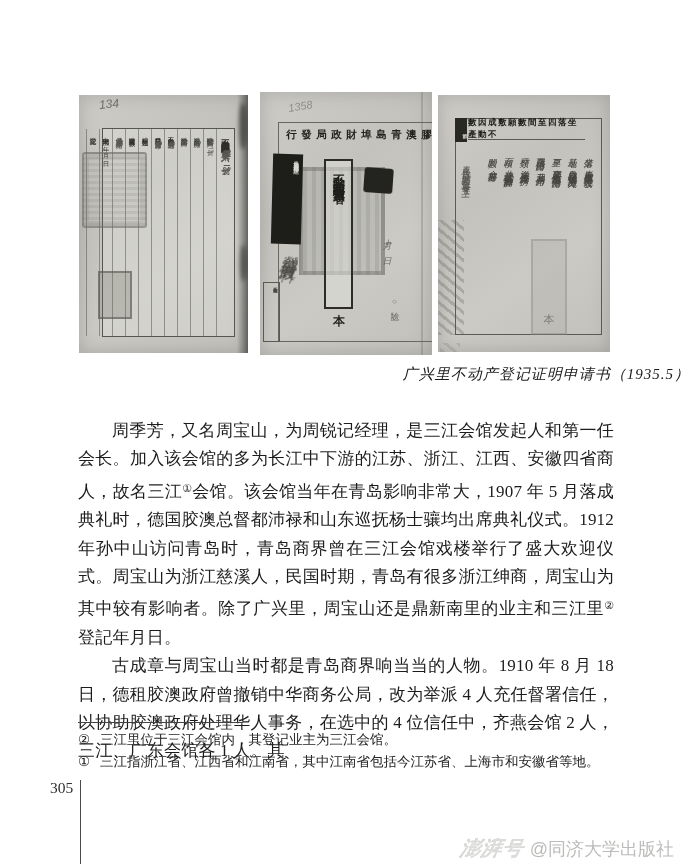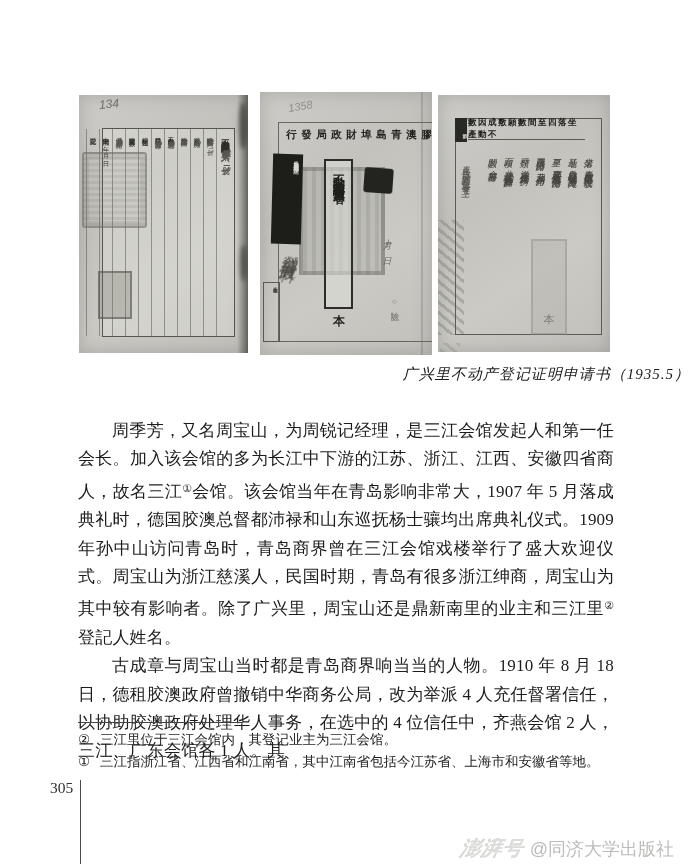--- a/index.html
+++ b/index.html
@@ -177,21 +177,21 @@
       <div class="p3-leftcol">青島市日據間勘告島卷年五上</div>
       <div class="p3-stamp">
         <span>本</span>
       </div>
     </div>
   </div>
 
   <div class="abs caption">广兴里不动产登记证明申请书（1935.5）</div>
 
   <div class="abs body-text">
-    <p><span>周季芳，又名周宝山，为周锐记经理，是三江会馆发起人和第一任会长。加入该会馆的多为长江中下游的江苏、浙江、江西、安徽四省商人，故名三江</span><span class="sup">①</span><span>会馆。该会馆当年在青岛影响非常大，1907 年 5 月落成典礼时，德国胶澳总督都沛禄和山东巡抚杨士骧均出席典礼仪式。1909 年孙中山访问青岛时，青岛商界曾在三江会馆戏楼举行了盛大欢迎仪式。周宝山为浙江慈溪人，民国时期，青岛有很多浙江绅商，周宝山为其中较有影响者。除了广兴里，周宝山还是鼎新南里的业主和三江里</span><span class="sup">②</span><span>登記人姓名。</span></p>
+    <p><span>周季芳，又名周宝山，为周锐记经理，是三江会馆发起人和第一任会长。加入该会馆的多为长江中下游的江苏、浙江、江西、安徽四省商人，故名三江</span><span class="sup">①</span><span>会馆。该会馆当年在青岛影响非常大，1907 年 5 月落成典礼时，德国胶澳总督都沛禄和山东巡抚杨士骧均出席典礼仪式。1912 年孙中山访问青岛时，青岛商界曾在三江会馆戏楼举行了盛大欢迎仪式。周宝山为浙江慈溪人，民国时期，青岛有很多浙江绅商，周宝山为其中较有影响者。除了广兴里，周宝山还是鼎新南里的业主和三江里</span><span class="sup">②</span><span>登記年月日。</span></p>
     <p>古成章与周宝山当时都是青岛商界响当当的人物。1910 年 8 月 18 日，德租胶澳政府曾撤销中华商务公局，改为举派 4 人充任督署信任，以协助胶澳政府处理华人事务，在选中的 4 位信任中，齐燕会馆 2 人，三江、广东会馆各 1 人。其</p>
   </div>
 
   <div class="abs fn-rule"></div>
   <div class="abs footnotes">
     <div class="footnote">
       <span class="fn-marker">②</span><span>三江里位于三江会馆内，其登记业主为三江会馆。</span>
     </div>
     <div class="footnote">
       <span class="fn-marker">①</span><span>三江指浙江省、江西省和江南省，其中江南省包括今江苏省、上海市和安徽省等地。</span>

